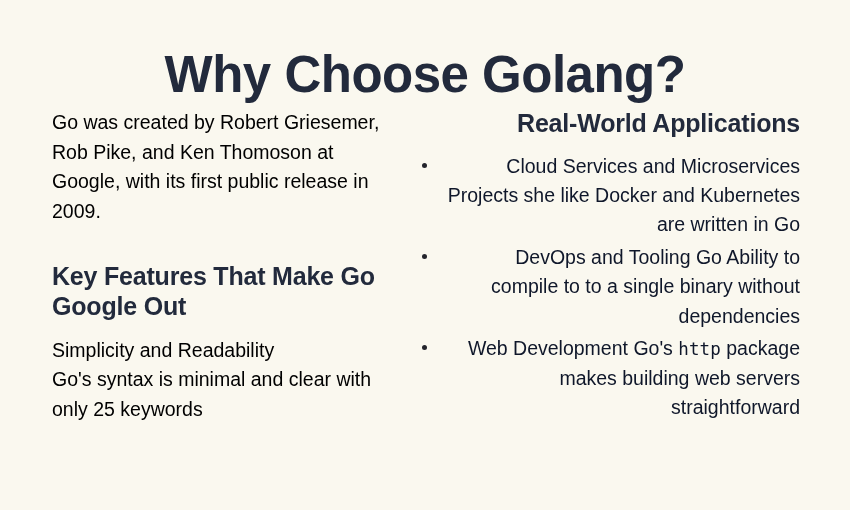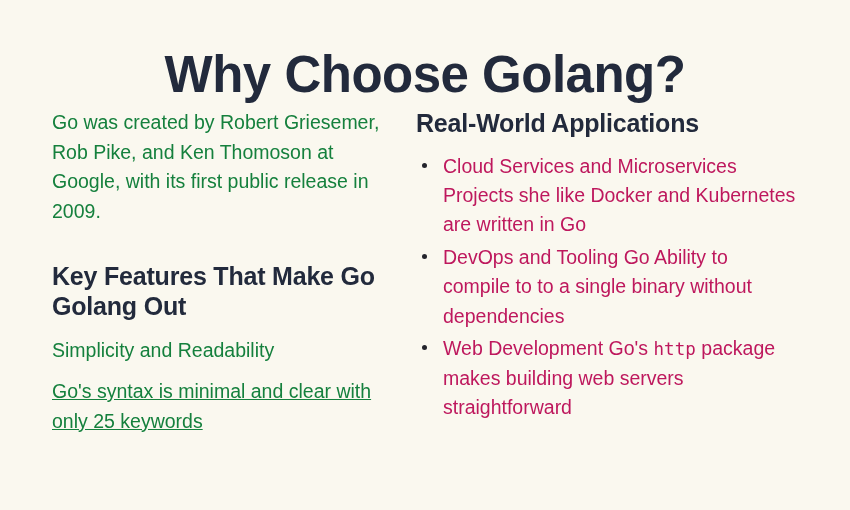--- a/index.html
+++ b/index.html
@@ -49,63 +49,62 @@
     width: 400px;
     padding-left: 52px;
     box-sizing: border-box;
   }
 
   .col-right {
     width: 450px;
     padding-left: 16px;
     padding-right: 50px;
     box-sizing: border-box;
+    text-align: right;
   }
 
   .section-heading {
     font-size: 25px;
     font-weight: bold;
     color: #222a3c;
     line-height: 1.22;
     margin: 0 0 13px 0;
     letter-spacing: -0.2px;
   }
 
   .section-heading.tight {
     margin-bottom: 14px;
   }
 
   .body-text {
     font-size: 19.5px;
     line-height: 1.52;
-    color: #15803d;
+    color: #000000;
     margin: 0;
   }
 
   .gap-block {
     margin-top: 34px;
   }
 
   .para-spaced {
-    margin-top: 12px;
-    text-decoration: underline;
   }
 
   .bullet-list {
     list-style: none;
     margin: 0;
     padding: 0;
   }
 
   .bullet-item {
     position: relative;
     padding-left: 27px;
     font-size: 19.5px;
     line-height: 1.51;
-    color: #be185d;
+    color: #0f172a;
     margin-bottom: 3px;
   }
 
   .bullet-dot {
     position: absolute;
     left: 6px;
     top: 11px;
     width: 5px;
     height: 5px;
     border-radius: 50%;
@@ -127,21 +126,21 @@
 
   <div class="columns">
 
     <div class="col-left">
 
       <div>
         <p class="body-text">Go was created by Robert Griesemer, Rob Pike, and Ken Thomoson at Google, with its first public release in 2009.</p>
       </div>
 
       <div class="gap-block">
-        <h2 class="section-heading tight">Key Features That Make Go Golang Out</h2>
+        <h2 class="section-heading tight">Key Features That Make Go Google Out</h2>
         <p class="body-text">Simplicity and Readability</p>
         <p class="body-text para-spaced">Go's syntax is minimal and clear with only 25 keywords</p>
       </div>
 
     </div>
 
     <div class="col-right">
 
       <h2 class="section-heading">Real-World Applications</h2>
 

